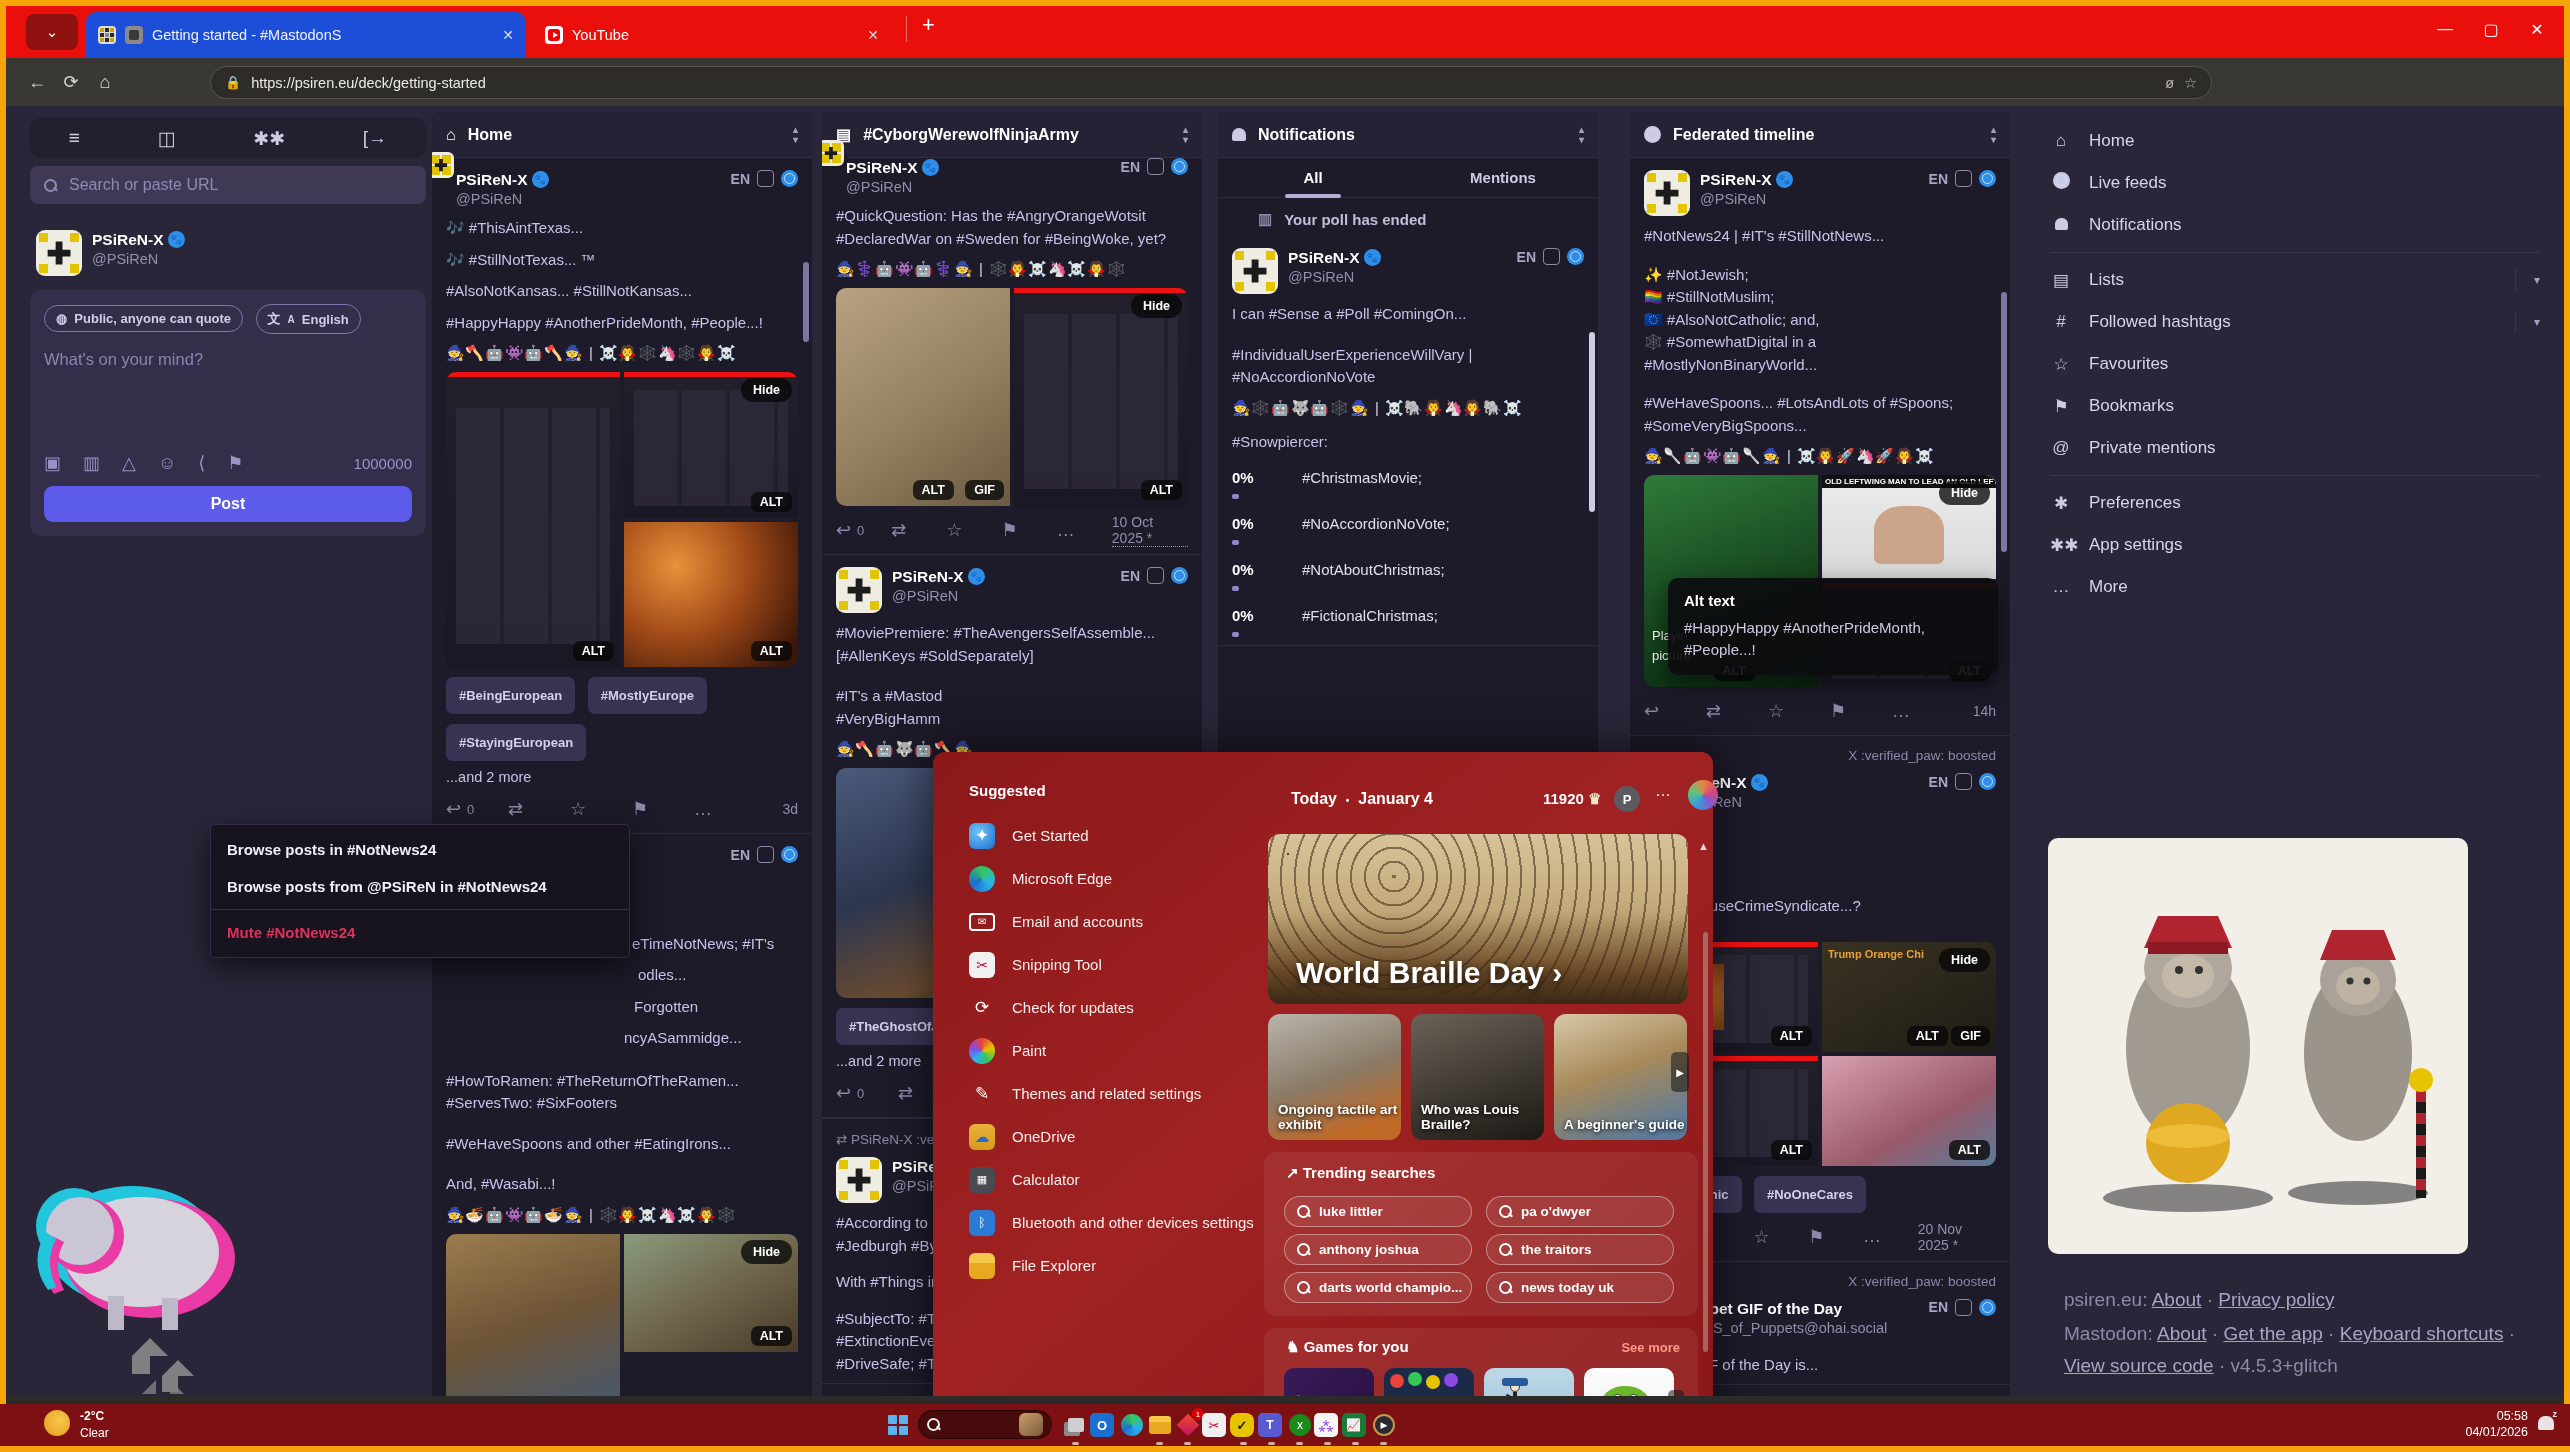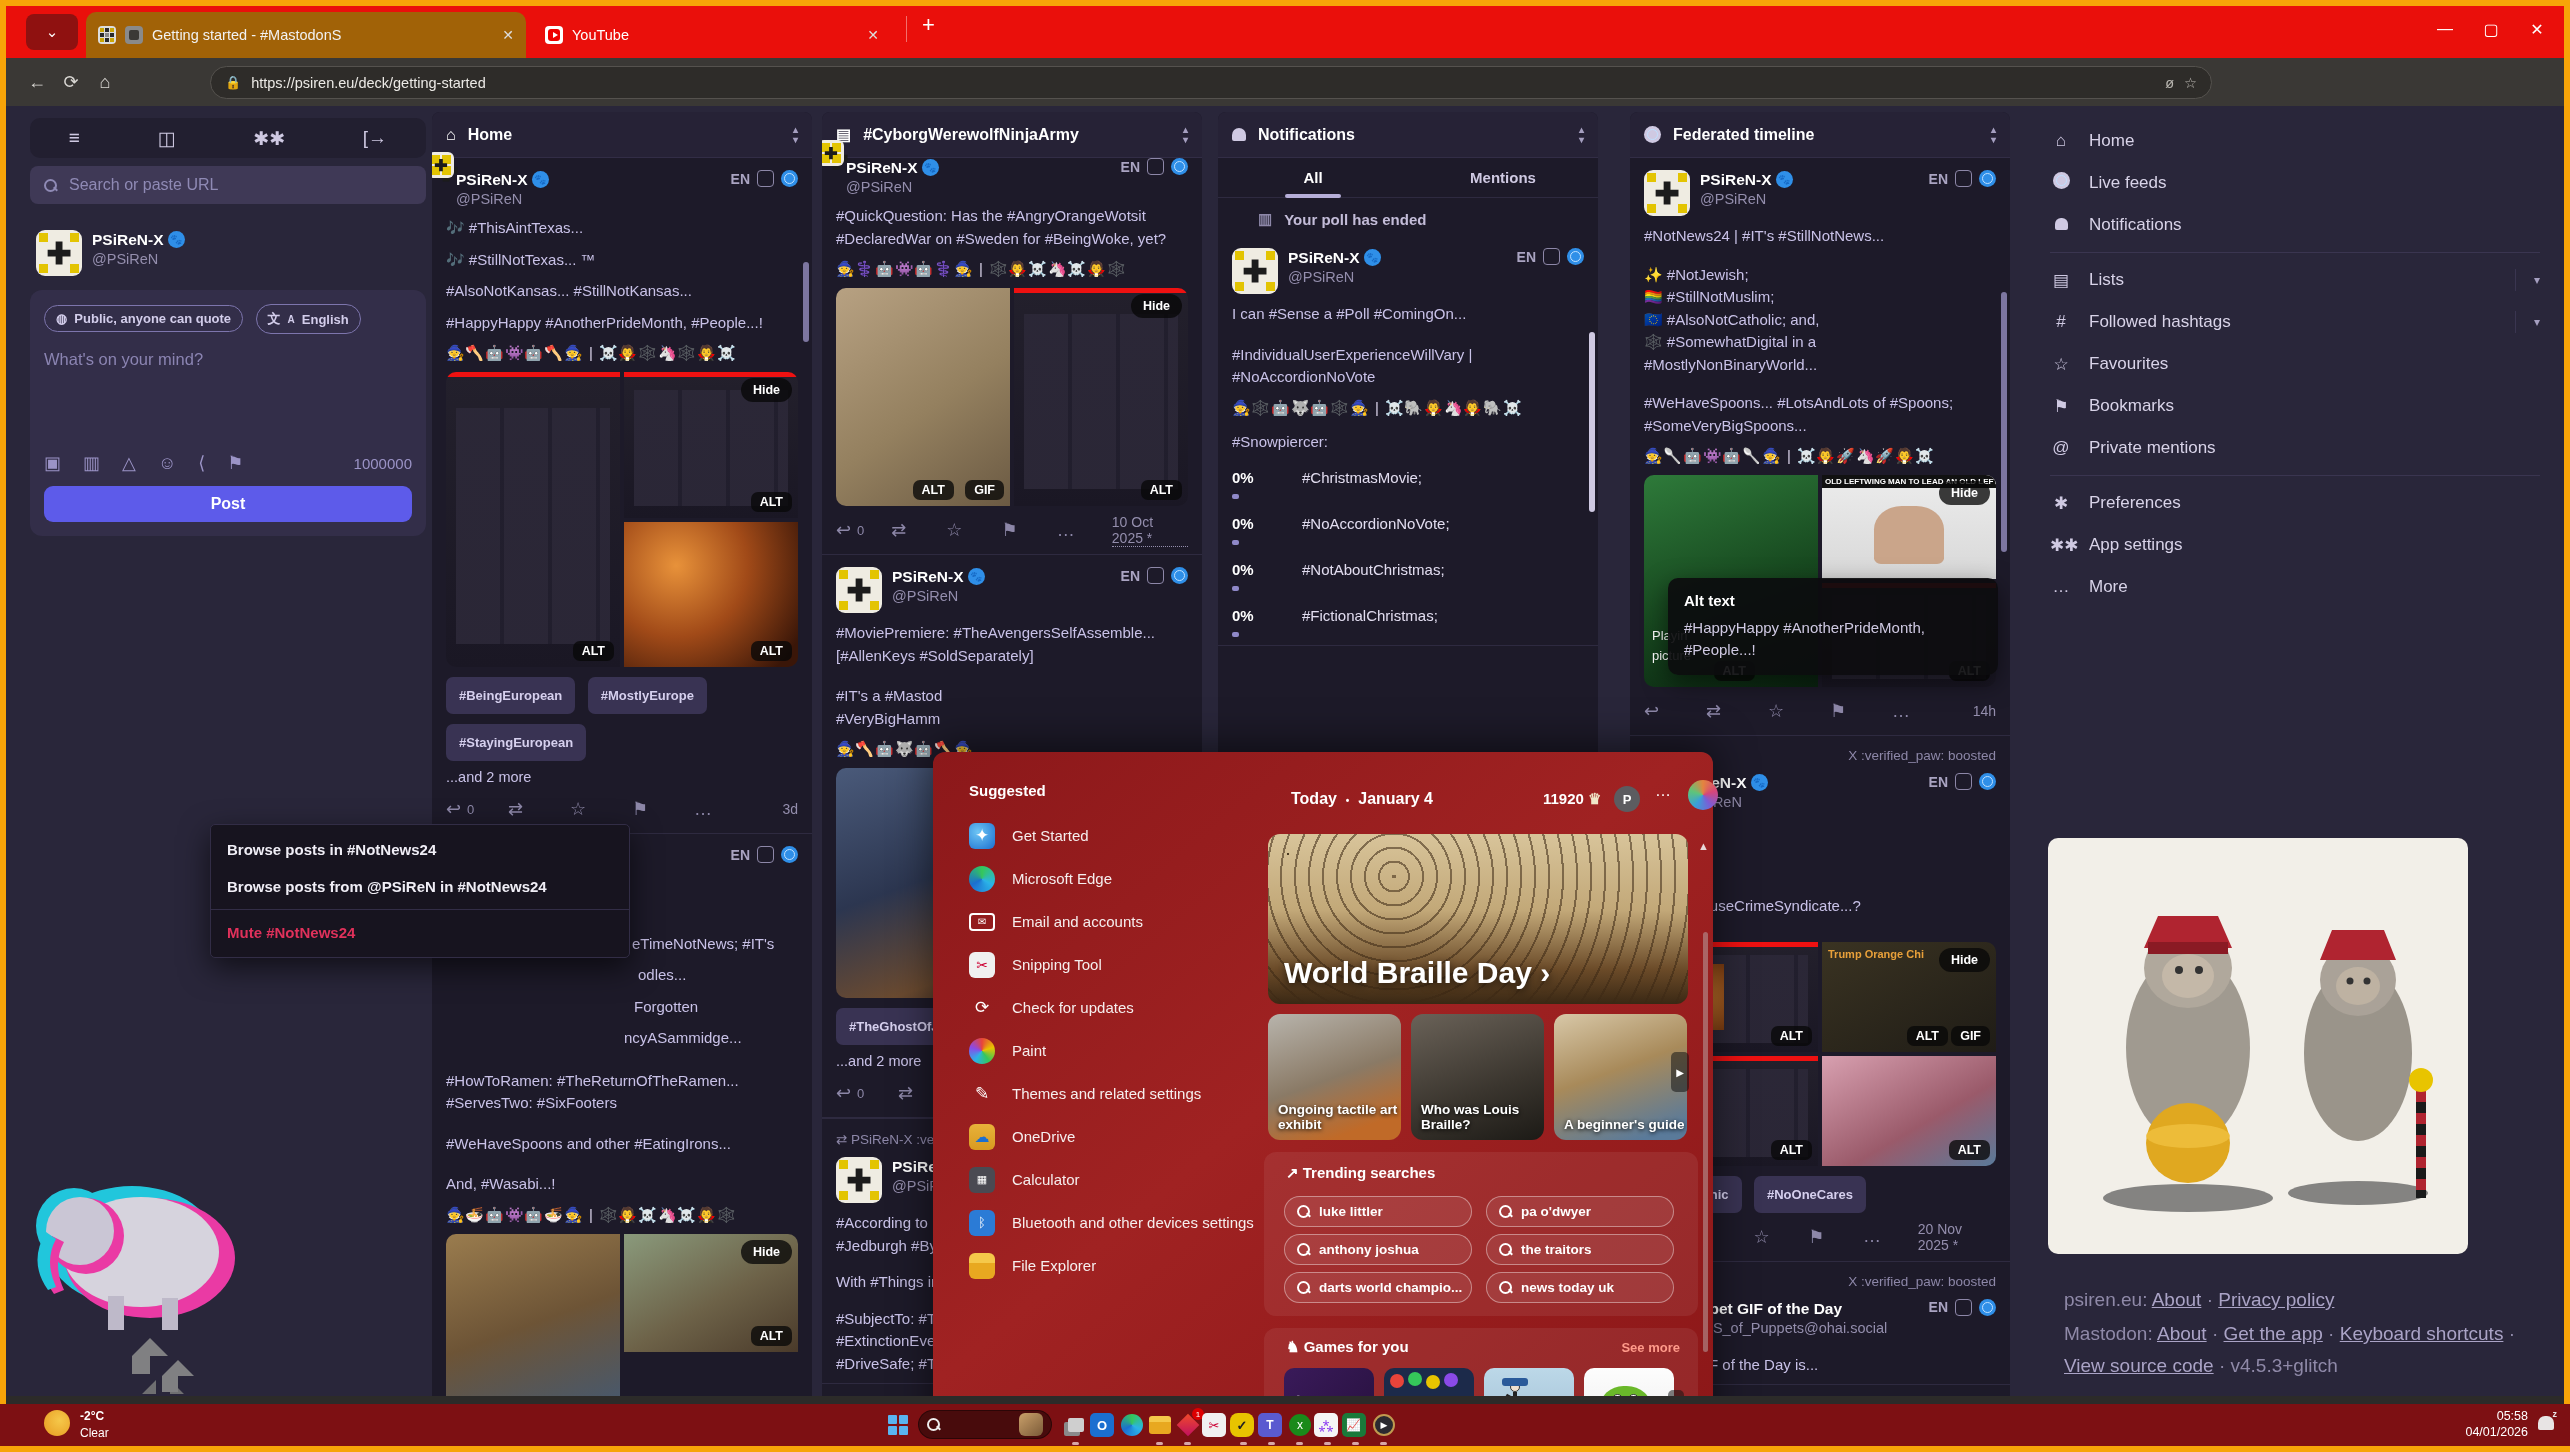--- a/index.html
+++ b/index.html
@@ -4,21 +4,21 @@
 <style>
   html,body{margin:0;padding:0;background:#555;}
   *{box-sizing:border-box;font-family:"Liberation Sans",sans-serif;}
   .screen{position:relative;width:2570px;height:1452px;background:#f7a408;overflow:hidden;}
   .inner{position:absolute;left:6px;top:6px;width:2558px;height:1440px;}
   .abs{position:absolute;}
   
   .titlebar{position:absolute;left:0;top:0;width:100%;height:52px;background:#ea0f0b;}
   .tabmenu{position:absolute;left:20px;top:8px;width:52px;height:36px;background:#8f1110;border-radius:8px;color:#fff;display:flex;align-items:center;justify-content:center;font-size:15px;}
   .tab{position:absolute;top:6px;height:46px;display:flex;align-items:center;gap:9px;padding:0 12px;font-size:14.5px;color:#fff;}
-  .tab.active{background:#a16207;border-radius:10px 10px 0 0;color:#f2f2f2;justify-content:center;}
+  .tab.active{background:#1d4ed8;border-radius:10px 10px 0 0;color:#f2f2f2;justify-content:center;}
   .tabx{margin-left:auto;color:#ddd;font-size:14px;}
   .favicon{width:18px;height:18px;border-radius:4px;flex:none;}
   .fav-grid{background:#ddd;display:grid;grid-template-columns:1fr 1fr 1fr;grid-template-rows:1fr 1fr 1fr;gap:1px;padding:2px;}
   .fav-grid i{background:#caa507;}
   .fav-grid i:nth-child(2){background:#2a2a2a}.fav-grid i:nth-child(4){background:#2a2a2a}.fav-grid i:nth-child(5){background:#888}.fav-grid i:nth-child(6){background:#2a2a2a}.fav-grid i:nth-child(8){background:#2a2a2a}
   .fav-page{background:#8a8a8a;border-radius:4px;position:relative;}
   .fav-page:after{content:"";position:absolute;inset:4px;background:#3b3936;border-radius:2px;}
   .fav-yt{background:#fff;border-radius:4px;position:relative;}
   .fav-yt:before{content:"";position:absolute;inset:3px;background:#e00;border-radius:3px;}
   .fav-yt:after{content:"";position:absolute;left:8px;top:6px;border-left:5px solid #fff;border-top:3px solid transparent;border-bottom:3px solid transparent;}
@@ -747,21 +747,21 @@
       <div class="wtitle" style="left:610px;top:38px;font-size:15px;"><span>11920</span> <span style="color:#f0e6c8;">♛</span></div>
       <div class="abs" style="left:681px;top:34px;width:26px;height:26px;border-radius:50%;background:#5c5c60;color:#fff;display:flex;align-items:center;justify-content:center;font-size:13px;font-weight:bold;">P</div>
       <div class="abs" style="left:722px;top:30px;color:#fff;font-size:16px;">…</div>
       <div class="abs" style="left:755px;top:28px;width:30px;height:30px;border-radius:50%;background:conic-gradient(#e4843f,#d6467a,#7b5dd6,#39a0d8,#5ec47a,#e4843f);"></div>
       <div class="scrollarrow" style="left:765px;top:88px;">▲</div>
 
       <div class="wcard" style="left:335px;top:82px;width:420px;height:170px;background:
         radial-gradient(3px 3px at 20px 20px,#4a3a22 40%,transparent 42%),
         linear-gradient(180deg,#d8c49a 0%,#c2a878 45%,#6a4a28 80%,#3a2814 100%);">
         <div style="position:absolute;inset:0;background:repeating-radial-gradient(circle at 30% 25%,rgba(60,40,20,.55) 0 2px,transparent 2px 14px);"></div>
-        <div style="position:absolute;left:16px;bottom:14px;color:#fff;font-size:30px;font-weight:bold;text-shadow:0 2px 8px rgba(0,0,0,.7);">
+        <div style="position:absolute;left:28px;bottom:14px;color:#fff;font-size:30px;font-weight:bold;text-shadow:0 2px 8px rgba(0,0,0,.7);">
           <span>World Braille Day</span>
           <span>›</span>
         </div>
       </div>
 
       <div class="wcard" style="left:335px;top:262px;width:133px;height:126px;background:linear-gradient(160deg,#b8b4ac,#8a7a66 50%,#c06a28 85%);">
         <div style="position:absolute;left:10px;bottom:8px;color:#fff;font-size:13.5px;font-weight:bold;text-shadow:0 1px 4px #000;">Ongoing tactile art exhibit</div>
       </div>
       <div class="wcard" style="left:478px;top:262px;width:133px;height:126px;background:linear-gradient(160deg,#6a6258,#3a352e 60%,#1c1a16);">
         <div style="position:absolute;left:10px;bottom:8px;color:#fff;font-size:13.5px;font-weight:bold;text-shadow:0 1px 4px #000;">Who was Louis Braille?</div>

